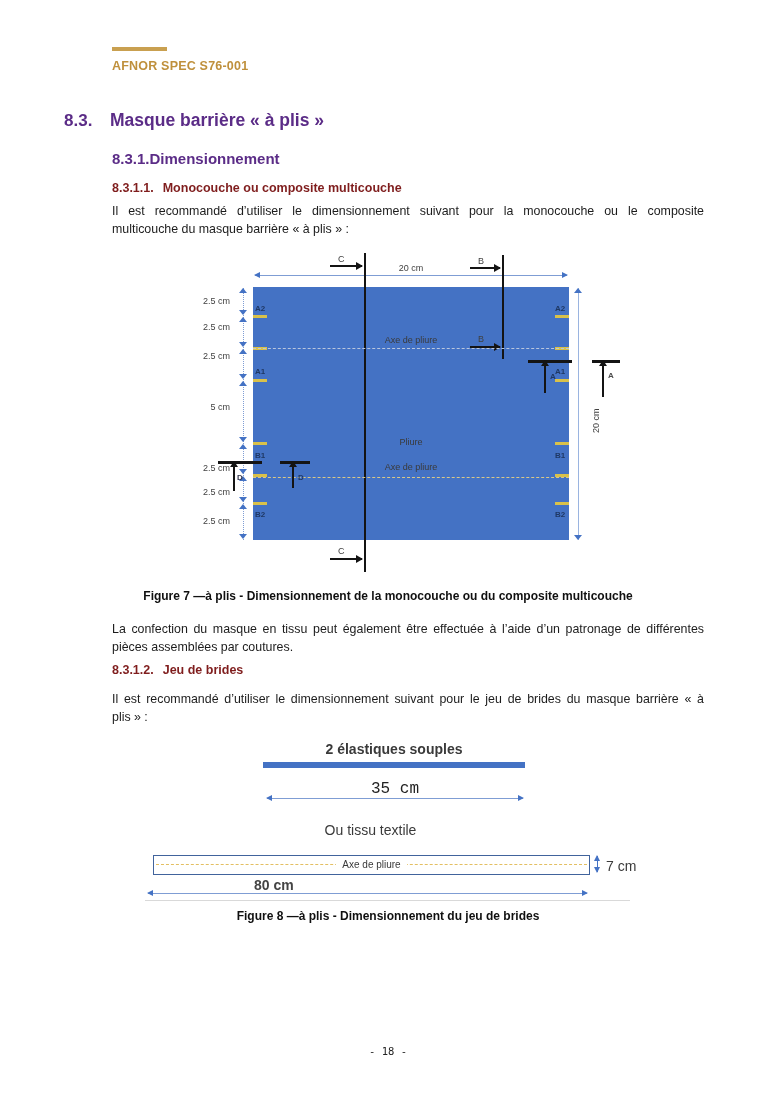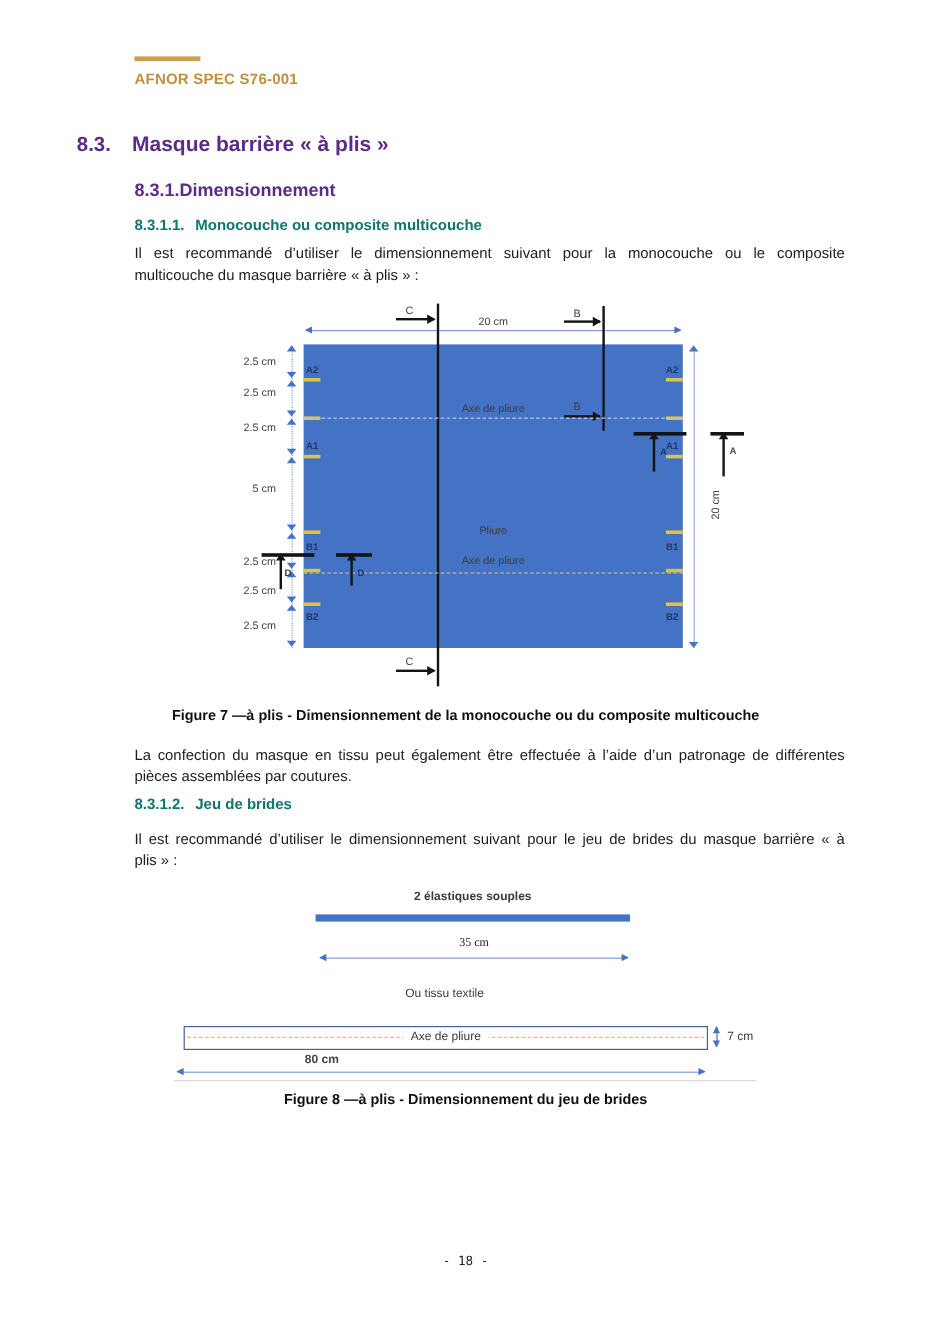--- a/index.html
+++ b/index.html
@@ -5,21 +5,21 @@
   html,body{margin:0;padding:0;background:#ffffff;}
   .page{position:relative;width:776px;height:1098px;background:#ffffff;overflow:hidden;
         font-family:"Liberation Sans",sans-serif;color:#1c1c1c;}
   .abs{position:absolute;}
   
   .goldbar{left:112px;top:47px;width:55px;height:4px;background:#c9a050;}
   .brand{left:112px;top:59px;font-size:12.5px;font-weight:bold;color:#bf903c;letter-spacing:.2px;}
   .h1n{left:64px;top:111px;font-size:17px;font-weight:bold;color:#5b2c87;}
   .h1t{left:110px;top:110px;font-size:17.5px;font-weight:bold;color:#5b2c87;}
   .h2{left:112px;top:150px;font-size:15px;font-weight:bold;color:#5b2c87;}
-  .h3{font-size:12.5px;font-weight:bold;color:#0f766e;}
+  .h3{font-size:12.5px;font-weight:bold;color:#7f1d1d;}
   .h3 .num{margin-right:9px;}
   .para{left:112px;width:592px;font-size:12.4px;line-height:17.5px;color:#1c1c1c;}
   .jline{display:block;text-align:justify;text-align-last:justify;}
   .cap{left:40px;width:696px;text-align:center;font-weight:bold;font-size:12px;color:#101010;}
   .footer{left:0;top:1045px;width:776px;text-align:center;font-family:"DejaVu Sans Mono",monospace;font-size:10.5px;color:#222;}
   
   .f7rect{background:#4472c4;}
   .f7lbl{font-size:8px;font-weight:bold;color:#1f3864;line-height:1;}
   .f7txt{font-size:9px;color:#3a3a3a;line-height:1;}
   .dimlbl{font-size:9px;color:#3f3f3f;line-height:1;}
@@ -43,22 +43,22 @@
   .dash1{border-top:1px dashed #b9c6de;height:0;}
   .dash2{border-top:1px dashed #d9c888;height:0;}
   .ctr{text-align:center;}
   .rot{transform:rotate(-90deg);transform-origin:0 0;white-space:nowrap;}
   
   .band{background:#4472c4;}
   .f8box{border:1px solid #41639c;background:#fff;}
   .f8dash{left:2px;right:2px;top:8px;border-top:1px dashed #e3bf62;height:0;}
   .f8axe{left:0;top:3px;width:100%;text-align:center;font-size:10px;color:#3a3a3a;}
   .f8axe span{background:#fff;padding:0 6px;}
-  .f8t{font-size:10px;color:#3a3a3a;line-height:1.1;}
-  .serif{font-family:Liberation Serif, serif;font-size:10px;color:#222;}
+  .f8t{font-size:14px;color:#3a3a3a;line-height:1.1;}
+  .serif{font-family:Liberation Mono, monospace;font-size:16px;color:#222;}
   .grayrule{height:1px;background:#d9d9d9;}
 </style>
 </head>
 <body>
 
 <div class="page">
 
   <div class="abs goldbar"></div>
   <div class="abs brand">AFNOR SPEC S76-001</div>
 

